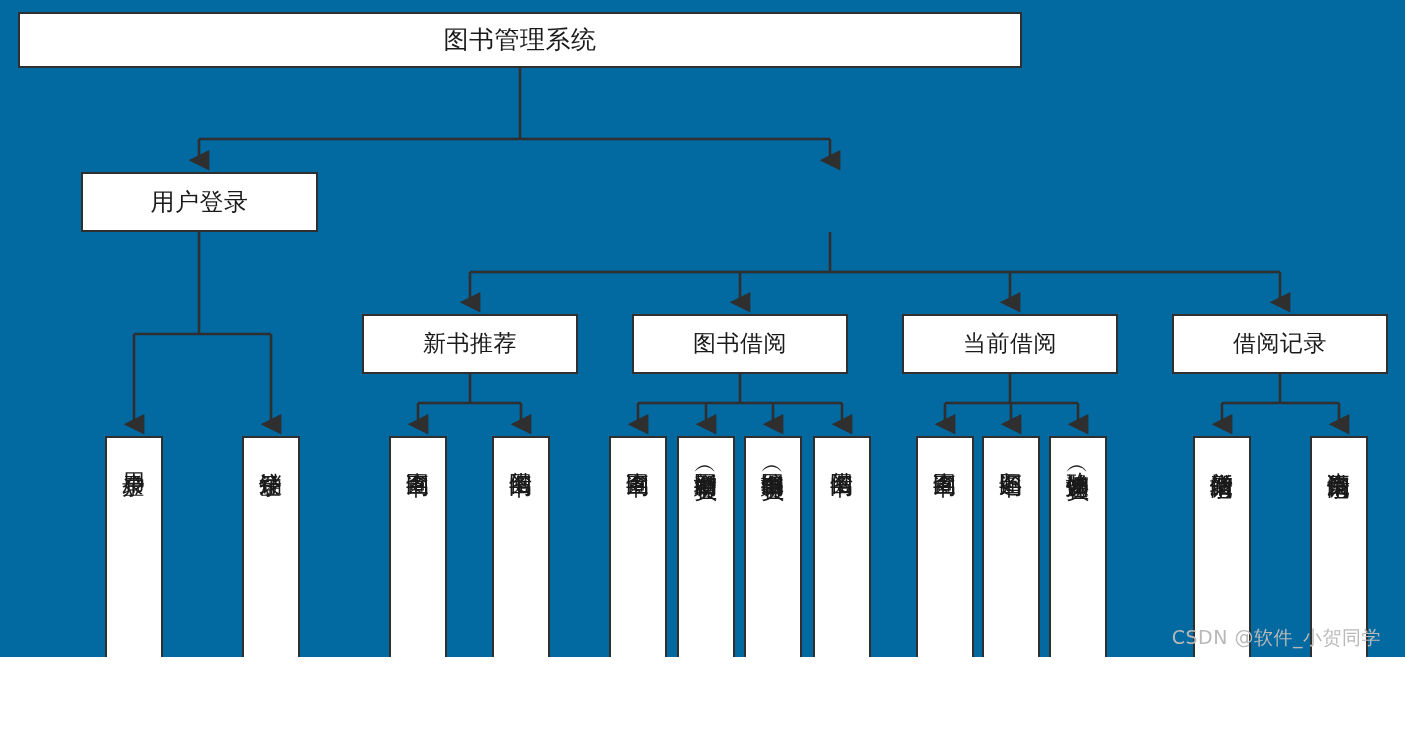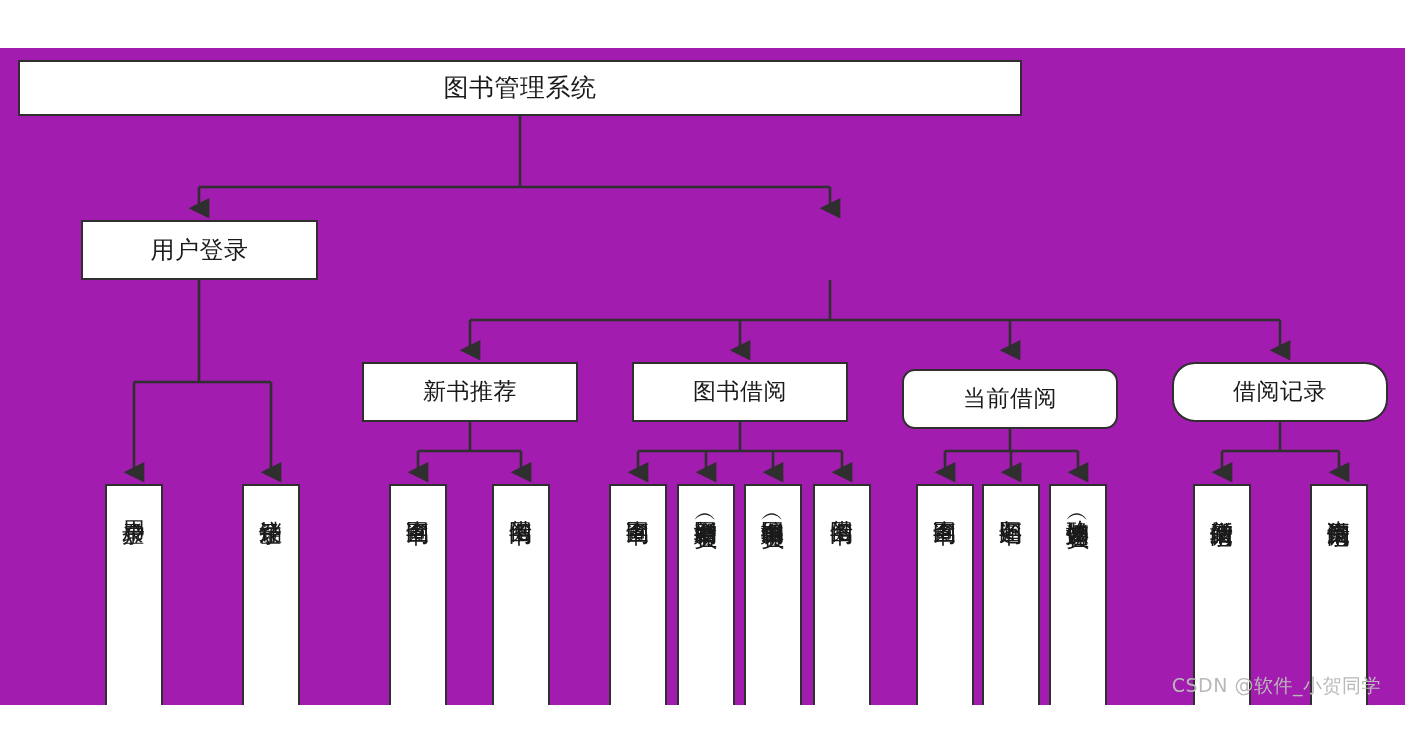--- a/index.html
+++ b/index.html
@@ -8,23 +8,22 @@
     padding: 0;
     background: #ffffff;
   }
   body {
     font-family: "DejaVu Sans", "Liberation Sans", sans-serif;
   }
   #diagram-root {
     position: relative;
     width: 1405px;
     height: 657px;
-    background: #a21caf;
+    background: #0369a1;
     overflow: hidden;
-    margin-top: 48px;
   }
   #connectors {
     position: absolute;
     left: 0;
     top: 0;
     width: 1405px;
     height: 747px;
     pointer-events: none;
   }
   .node {
@@ -138,24 +137,24 @@
   <div class="node level-2" style="left:81px; top:172px; width:237px; height:60px;">
     <span class="label">用户登录</span>
   </div>
 
   <div class="node level-3" style="left:632px; top:314px; width:216px; height:60px;">
     <span class="label">图书借阅</span>
   </div>
   <div class="node level-3" style="left:362px; top:314px; width:216px; height:60px;">
     <span class="label">新书推荐</span>
   </div>
-  <div class="node level-3" style="left:902px; top:321px; width:216px; height:60px;border-radius:13px;">
+  <div class="node level-3" style="left:902px; top:314px; width:216px; height:60px;">
     <span class="label">当前借阅</span>
   </div>
-  <div class="node level-3" style="left:1172px; top:314px; width:216px; height:60px;border-radius:23px;">
+  <div class="node level-3" style="left:1172px; top:314px; width:216px; height:60px;">
     <span class="label">借阅记录</span>
   </div>
 
   <div class="node leaf" style="left:105px; top:436px; width:58px; height:298px;">
     <span class="label">用户登录</span>
   </div>
   <div class="node leaf" style="left:242px; top:436px; width:58px; height:298px;">
     <span class="label">注销登录</span>
   </div>
 

